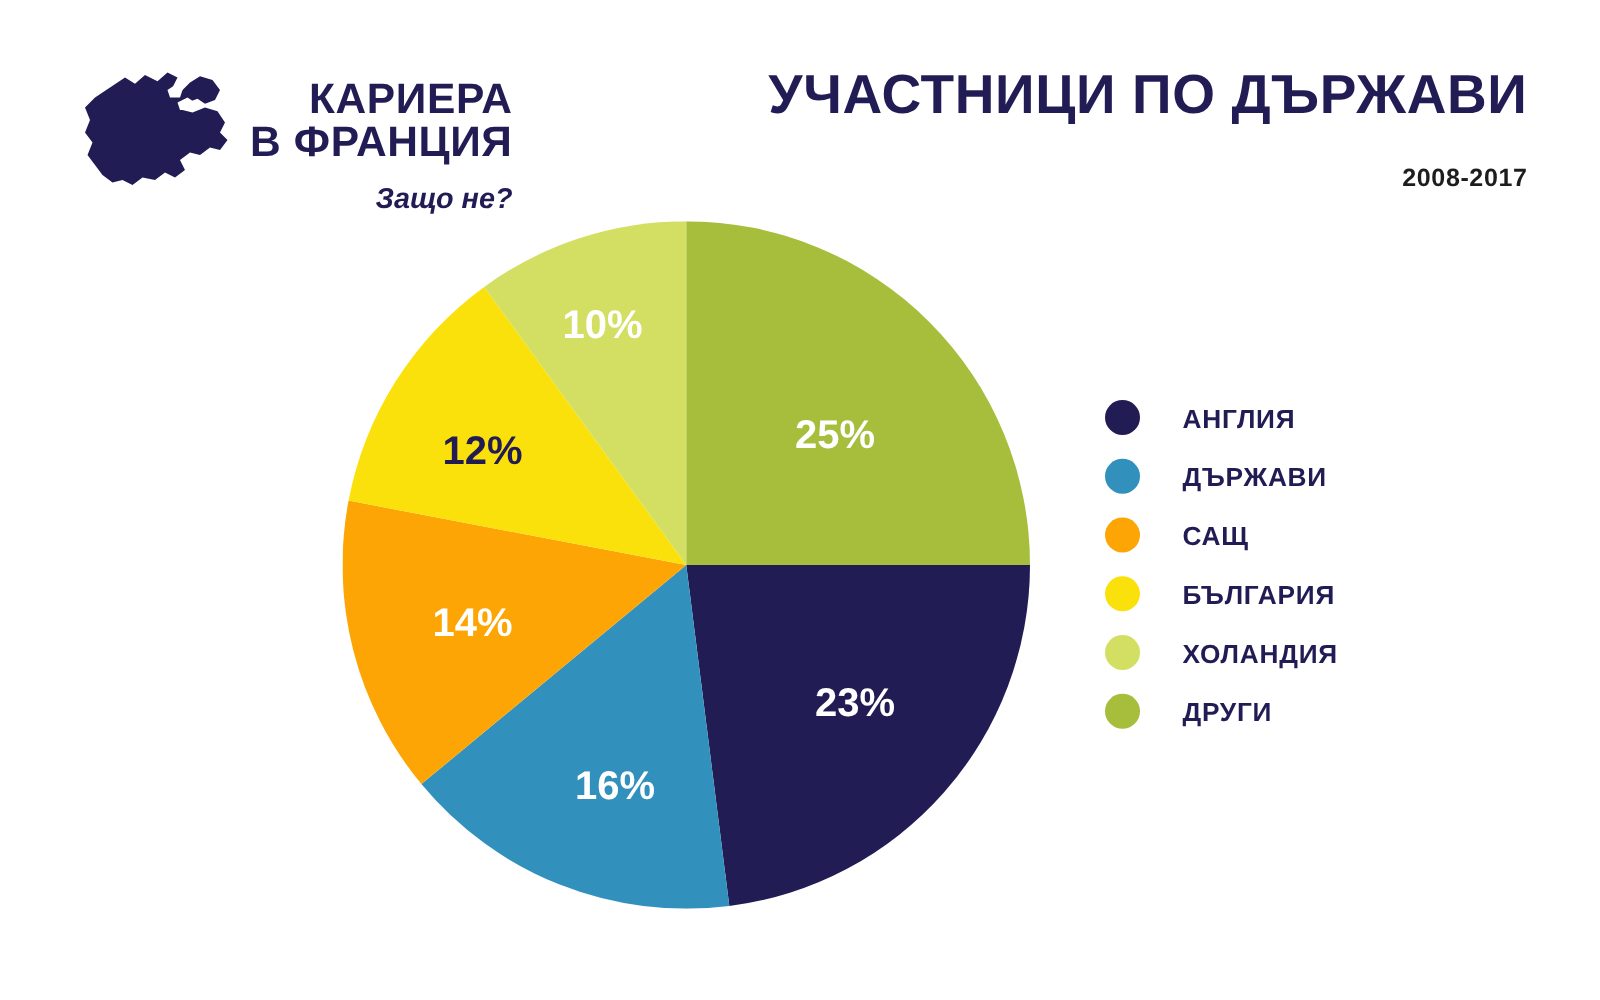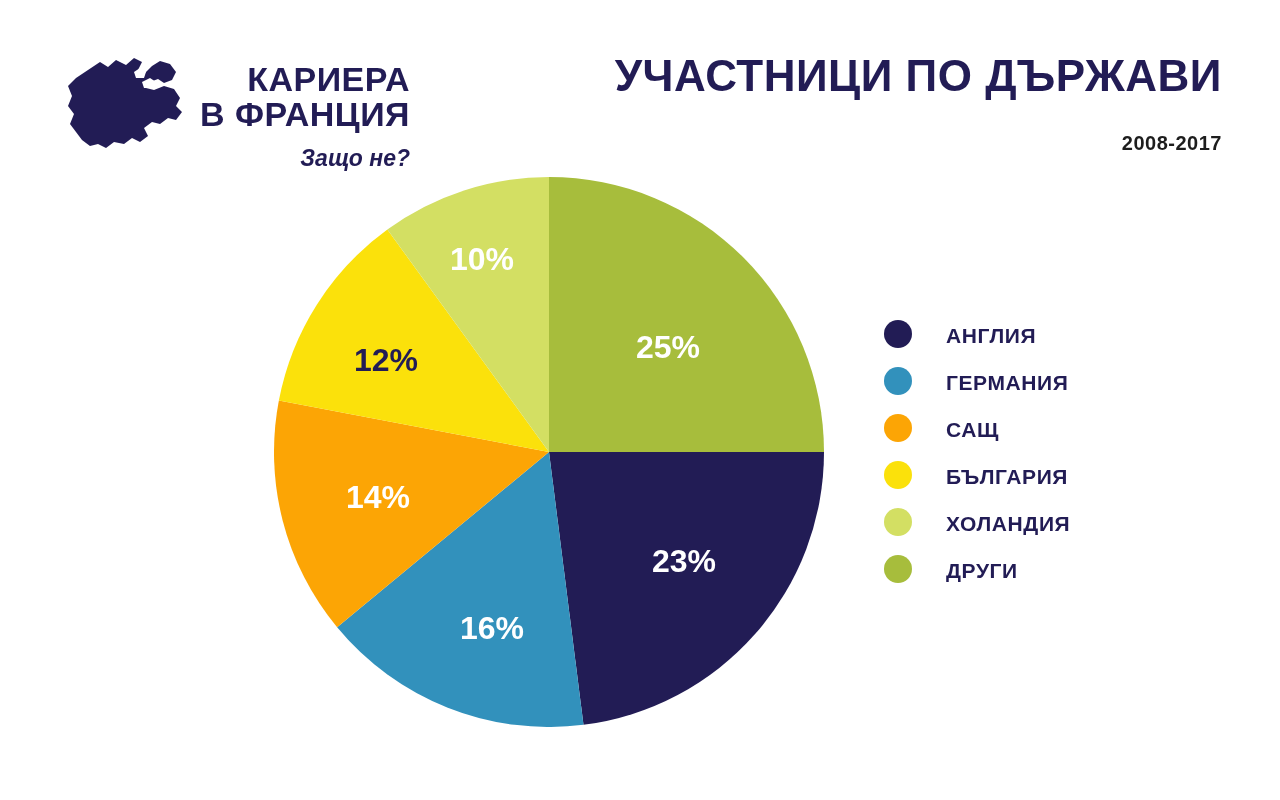--- a/index.html
+++ b/index.html
@@ -166,21 +166,21 @@
   </svg>
 </div>
 
 <div id="legend">
     <div class="legend-item">
       <span class="legend-dot" style="background: rgb(34, 28, 85);"></span>
       <span class="legend-label">АНГЛИЯ</span>
     </div>
     <div class="legend-item">
       <span class="legend-dot" style="background: rgb(50, 145, 188);"></span>
-      <span class="legend-label">ГЕРМАНИЯ</span>
+      <span class="legend-label">ДЪРЖАВИ</span>
     </div>
     <div class="legend-item">
       <span class="legend-dot" style="background: rgb(252, 165, 5);"></span>
       <span class="legend-label">САЩ</span>
     </div>
     <div class="legend-item">
       <span class="legend-dot" style="background: rgb(251, 225, 11);"></span>
       <span class="legend-label">БЪЛГАРИЯ</span>
     </div>
     <div class="legend-item">

